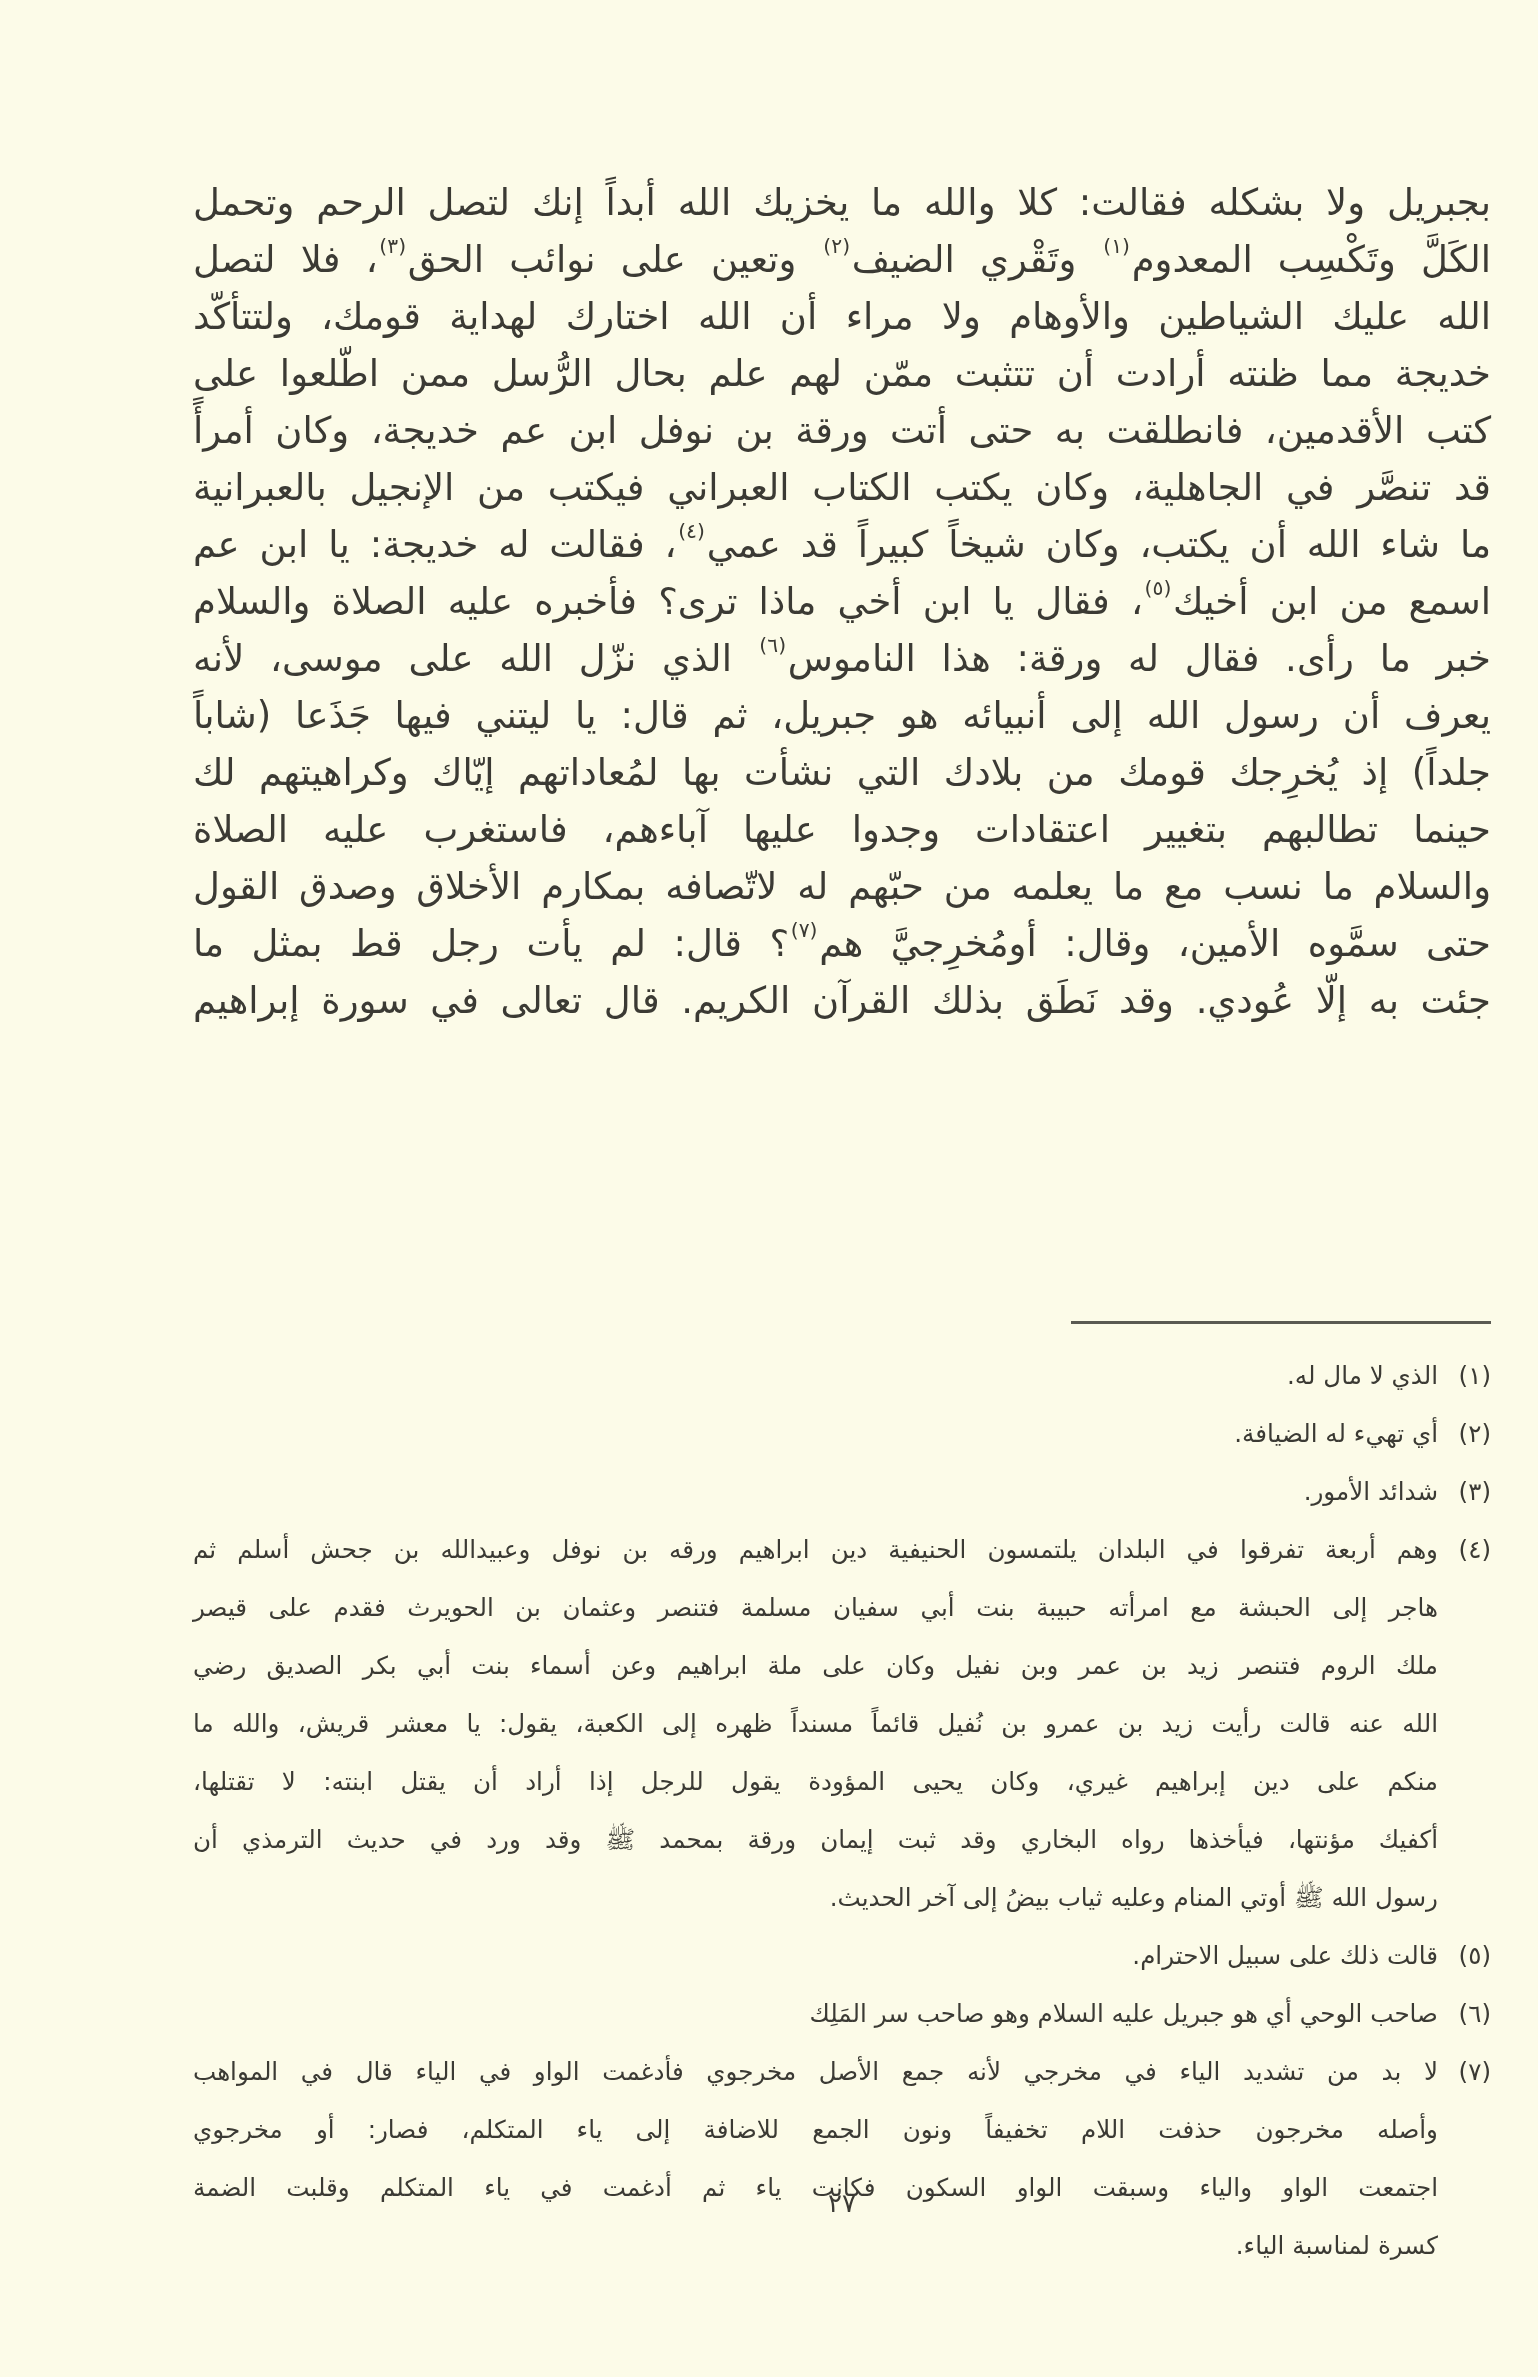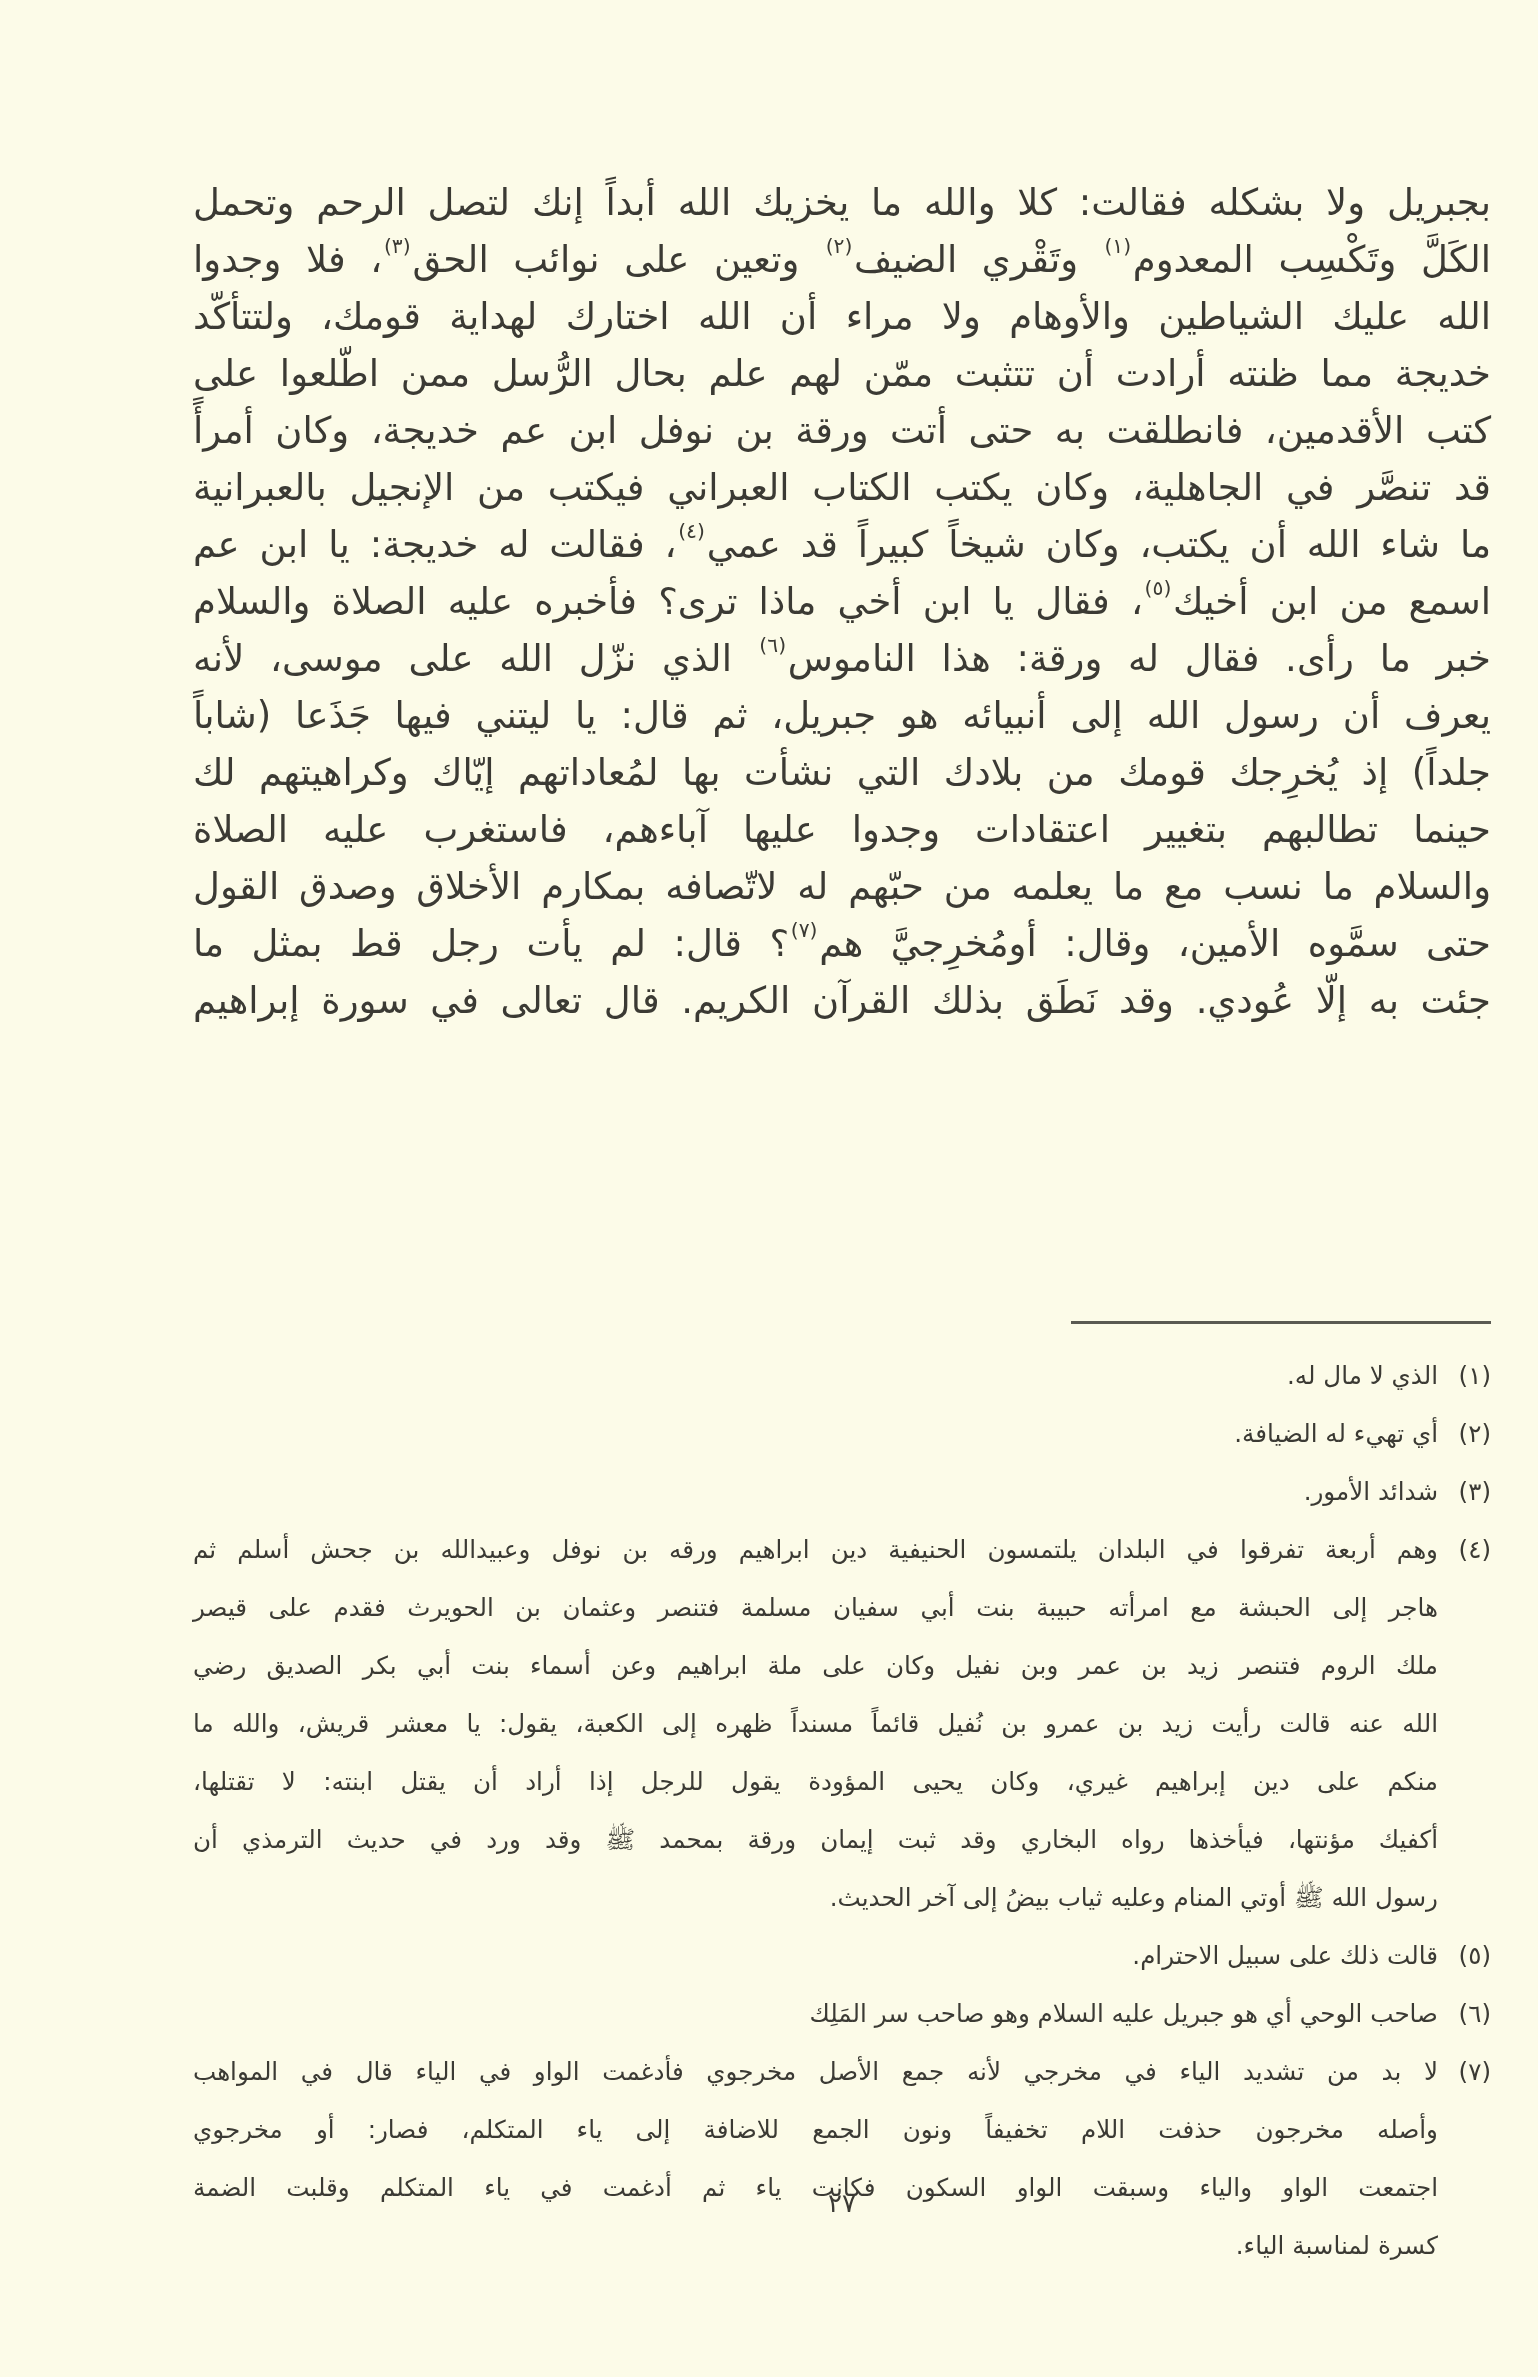--- a/index.html
+++ b/index.html
@@ -39,21 +39,21 @@
     font-size: 26px;
   }
 </style>
 </head>
 <body>
 
 <div class="page">
 
   <div class="body-text">
     <span class="body-line">بجبريل ولا بشكله فقالت: كلا والله ما يخزيك الله أبداً إنك لتصل الرحم وتحمل</span>
-    <span class="body-line"><span>الكَلَّ وتَكْسِب المعدوم</span><sup class="fn">(١)</sup><span> وتَقْري الضيف</span><sup class="fn">(٢)</sup><span> وتعين على نوائب الحق</span><sup class="fn">(٣)</sup><span>، فلا وجدوا</span></span>
+    <span class="body-line"><span>الكَلَّ وتَكْسِب المعدوم</span><sup class="fn">(١)</sup><span> وتَقْري الضيف</span><sup class="fn">(٢)</sup><span> وتعين على نوائب الحق</span><sup class="fn">(٣)</sup><span>، فلا لتصل</span></span>
     <span class="body-line">الله عليك الشياطين والأوهام ولا مراء أن الله اختارك لهداية قومك، ولتتأكّد</span>
     <span class="body-line">خديجة مما ظنته أرادت أن تتثبت ممّن لهم علم بحال الرُّسل ممن اطّلعوا على</span>
     <span class="body-line">كتب الأقدمين، فانطلقت به حتى أتت ورقة بن نوفل ابن عم خديجة، وكان أمرأً</span>
     <span class="body-line">قد تنصَّر في الجاهلية، وكان يكتب الكتاب العبراني فيكتب من الإنجيل بالعبرانية</span>
     <span class="body-line"><span>ما شاء الله أن يكتب، وكان شيخاً كبيراً قد عمي</span><sup class="fn">(٤)</sup><span>، فقالت له خديجة: يا ابن عم</span></span>
     <span class="body-line"><span>اسمع من ابن أخيك</span><sup class="fn">(٥)</sup><span>، فقال يا ابن أخي ماذا ترى؟ فأخبره عليه الصلاة والسلام</span></span>
     <span class="body-line"><span>خبر ما رأى. فقال له ورقة: هذا الناموس</span><sup class="fn">(٦)</sup><span> الذي نزّل الله على موسى، لأنه</span></span>
     <span class="body-line">يعرف أن رسول الله إلى أنبيائه هو جبريل، ثم قال: يا ليتني فيها جَذَعا (شاباً</span>
     <span class="body-line">جلداً) إذ يُخرِجك قومك من بلادك التي نشأت بها لمُعاداتهم إيّاك وكراهيتهم لك</span>
     <span class="body-line">حينما تطالبهم بتغيير اعتقادات وجدوا عليها آباءهم، فاستغرب عليه الصلاة</span>

